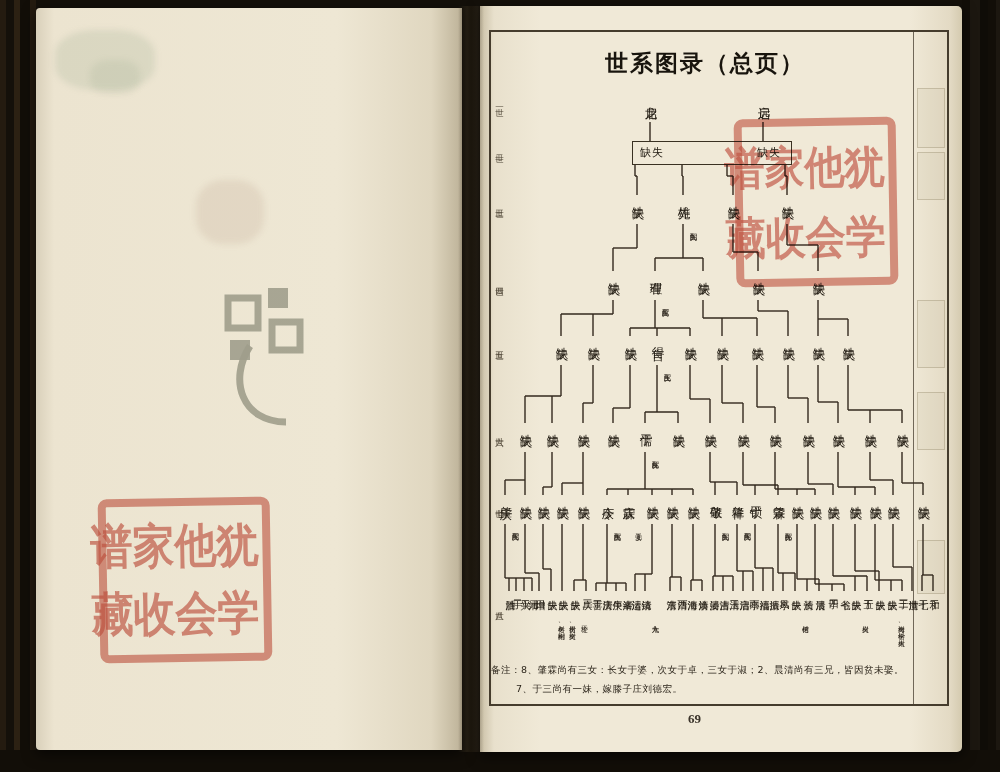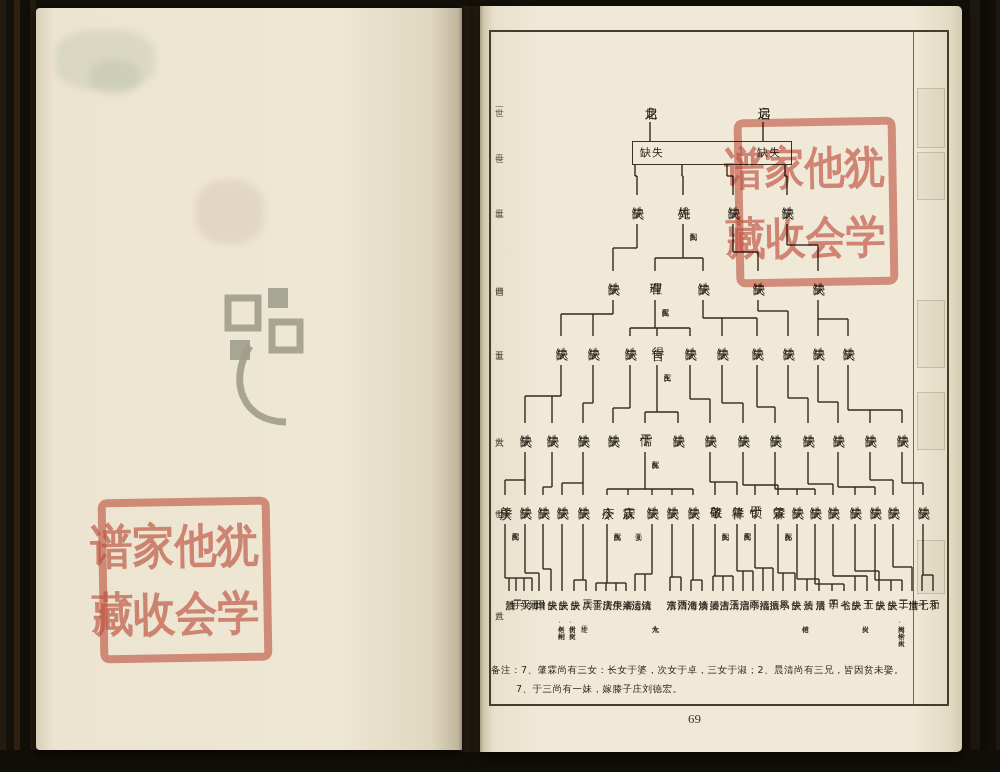--- a/index.html
+++ b/index.html
@@ -79,20 +79,21 @@
   <div class="fline" style="left:947px;top:30px;width:1.5px;height:676px;"></div>
   <div class="fline" style="left:489px;top:704px;width:460px;height:1.5px;"></div>
   <div class="fline" style="left:913px;top:30px;width:1px;height:674px;opacity:.75;"></div>
 
   <div class="ghost" style="left:917px;top:88px;width:26px;height:58px;"></div>
   <div class="ghost" style="left:917px;top:152px;width:26px;height:46px;"></div>
   <div class="ghost" style="left:917px;top:300px;width:26px;height:66px;"></div>
   <div class="ghost" style="left:917px;top:392px;width:26px;height:56px;"></div>
   <div class="ghost" style="left:917px;top:540px;width:26px;height:52px;"></div>
 
+  <div class="chart-title">世系图录（总页）</div>
 
   <svg class="overlay" id="tree-lines" width="1000" height="772" viewBox="0 0 1000 772">
       <line x1="650" y1="122" x2="650" y2="141" stroke="#33291e" stroke-width="1.4"></line>
       <line x1="763" y1="122" x2="763" y2="141" stroke="#33291e" stroke-width="1.4"></line>
       <line x1="635" y1="165" x2="635" y2="176" stroke="#33291e" stroke-width="1.4"></line>
       <line x1="635" y1="176" x2="637" y2="176" stroke="#33291e" stroke-width="1.4"></line>
       <line x1="637" y1="176" x2="637" y2="195" stroke="#33291e" stroke-width="1.4"></line>
       <line x1="682" y1="165" x2="682" y2="176" stroke="#33291e" stroke-width="1.4"></line>
       <line x1="682" y1="176" x2="683" y2="176" stroke="#33291e" stroke-width="1.4"></line>
       <line x1="683" y1="176" x2="683" y2="195" stroke="#33291e" stroke-width="1.4"></line>
@@ -411,23 +412,23 @@
       <div class="vname g8" style="left: 861px; top: 592px;">于五</div>
       <div class="vname g8" style="left: 873px; top: 592px;">缺失</div>
       <div class="vname g8" style="left: 885px; top: 592px;">缺失</div>
       <div class="vannot" style="left: 895px; top: 620px;">树海、树学、树太</div>
       <div class="vname g8" style="left: 896px; top: 592px;">于三</div>
       <div class="vname g8" style="left: 906px; top: 592px;">世清</div>
       <div class="vname g8" style="left: 916px; top: 592px;">于七</div>
       <div class="vname g8" style="left: 927px; top: 592px;">于和</div>
     </div>
 
-  <div class="note" style="left:491px;top:664px;">备注：7、肇霖尚有三女：长女于婆，次女于卓，三女于淑；2、晨清尚有三兄，皆因贫未娶。</div>
+  <div class="note" style="left:491px;top:664px;">备注：8、肇霖尚有三女：长女于婆，次女于卓，三女于淑；2、晨清尚有三兄，皆因贫未娶。</div>
   <div class="note" style="left:516px;top:683px;">7、于三尚有一妹，嫁滕子庄刘德宏。</div>
-  <div class="pagenum" style="left:688px;top:711px;">69</div>
+  <div class="pagenum" style="left:688px;top:711px;font-weight:bold;">69</div>
 
   <div class="watermark">
     <svg width="100" height="150" viewBox="0 0 100 150">
       <g fill="none" stroke="#6e746a" stroke-width="7" opacity=".9">
         <rect x="12" y="14" width="30" height="30"></rect>
         <rect x="56" y="38" width="28" height="28"></rect>
         <path d="M70,138 C26,138 12,96 34,62"></path>
       </g>
       <g fill="#6e746a" opacity=".9">
         <rect x="52" y="4" width="20" height="20"></rect>

